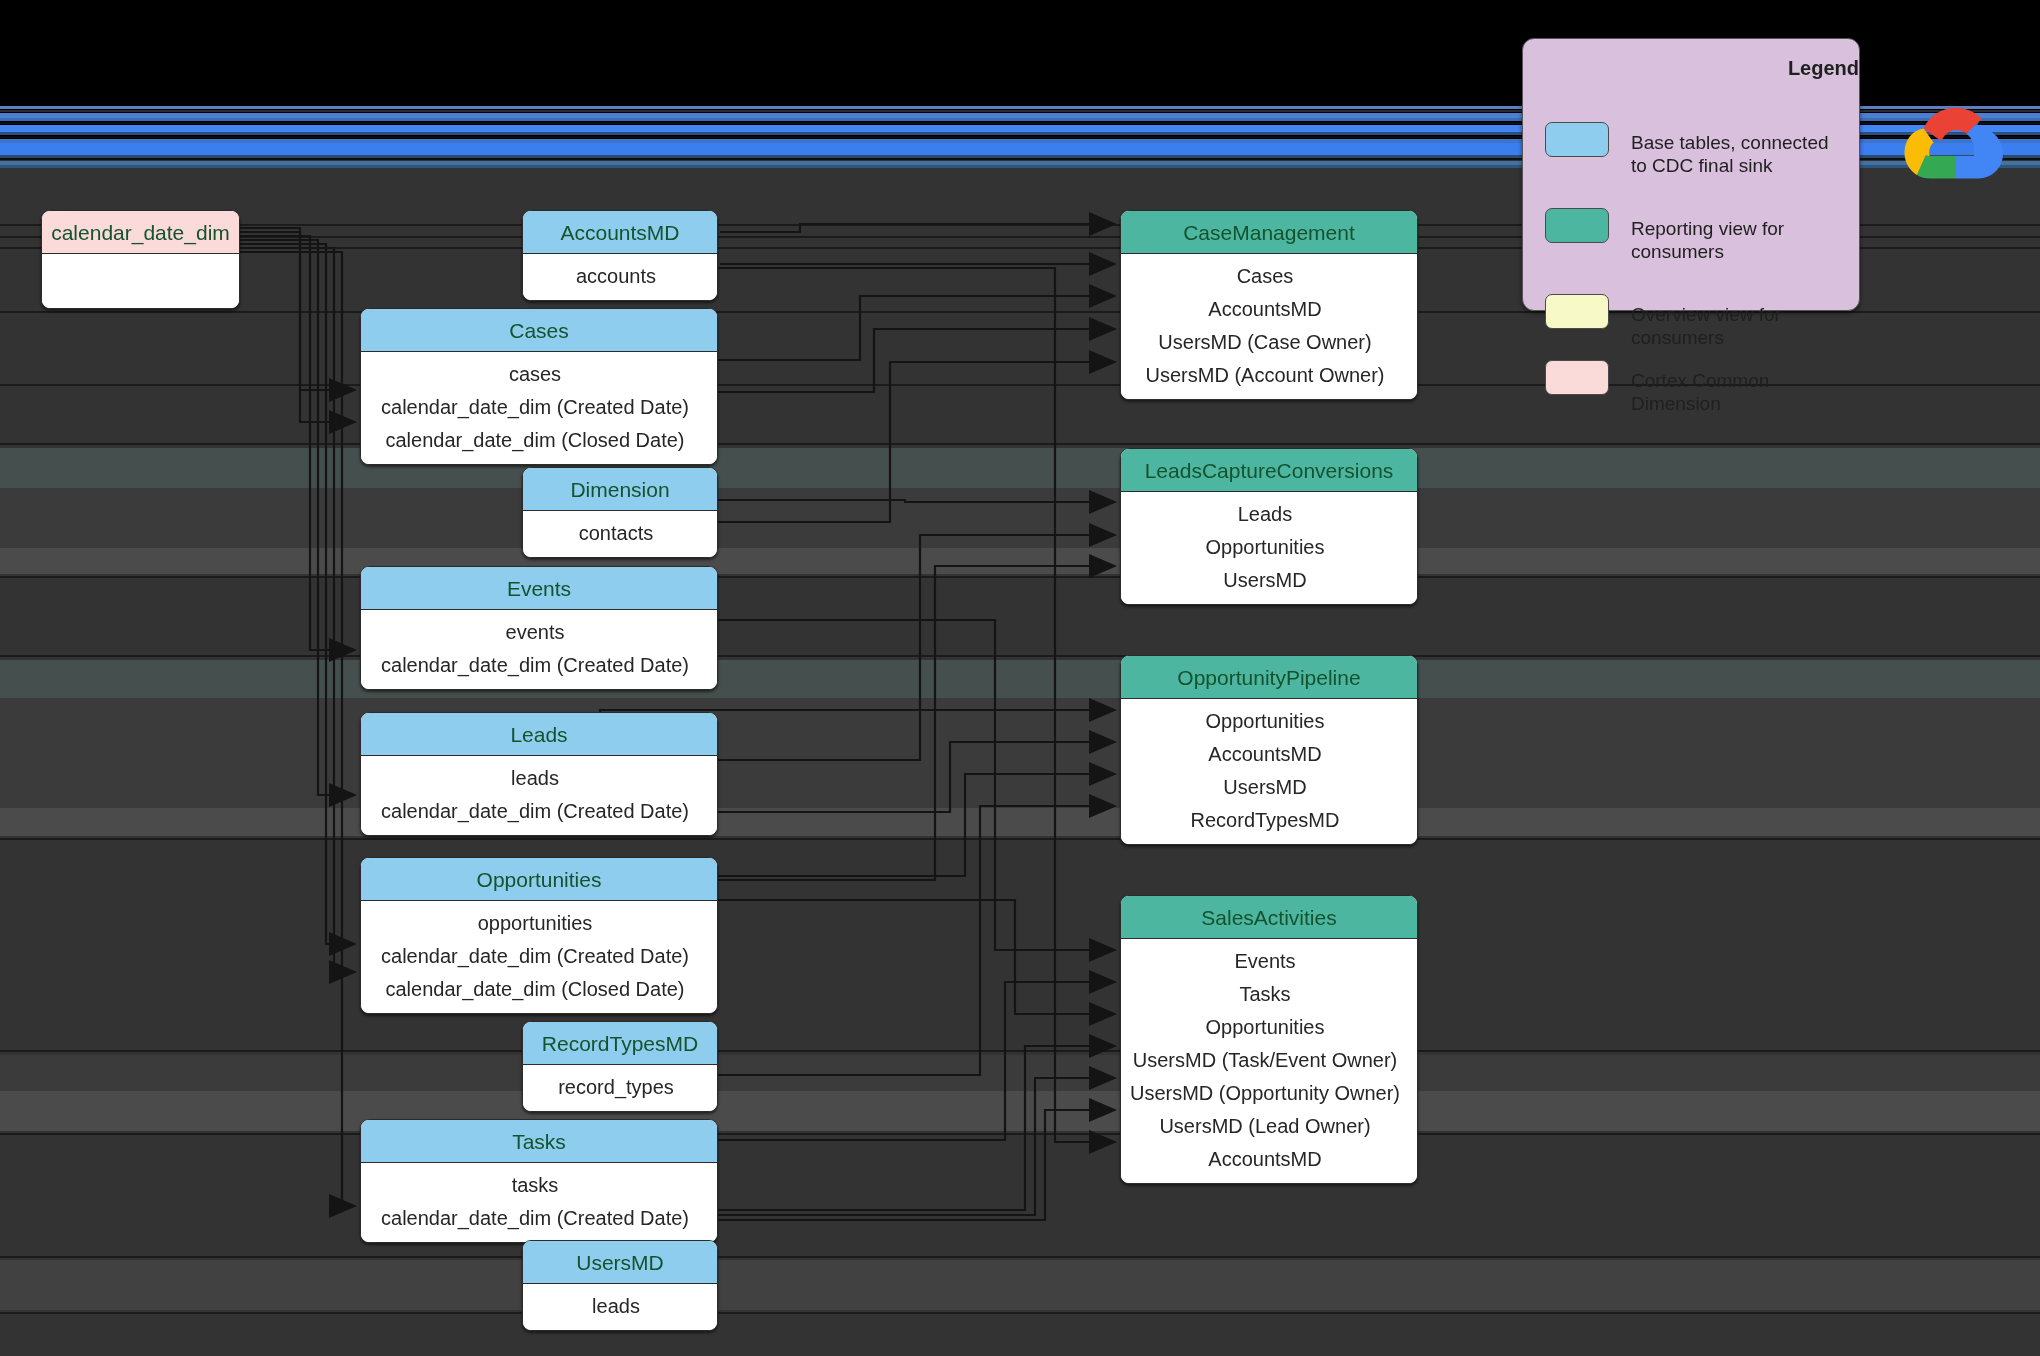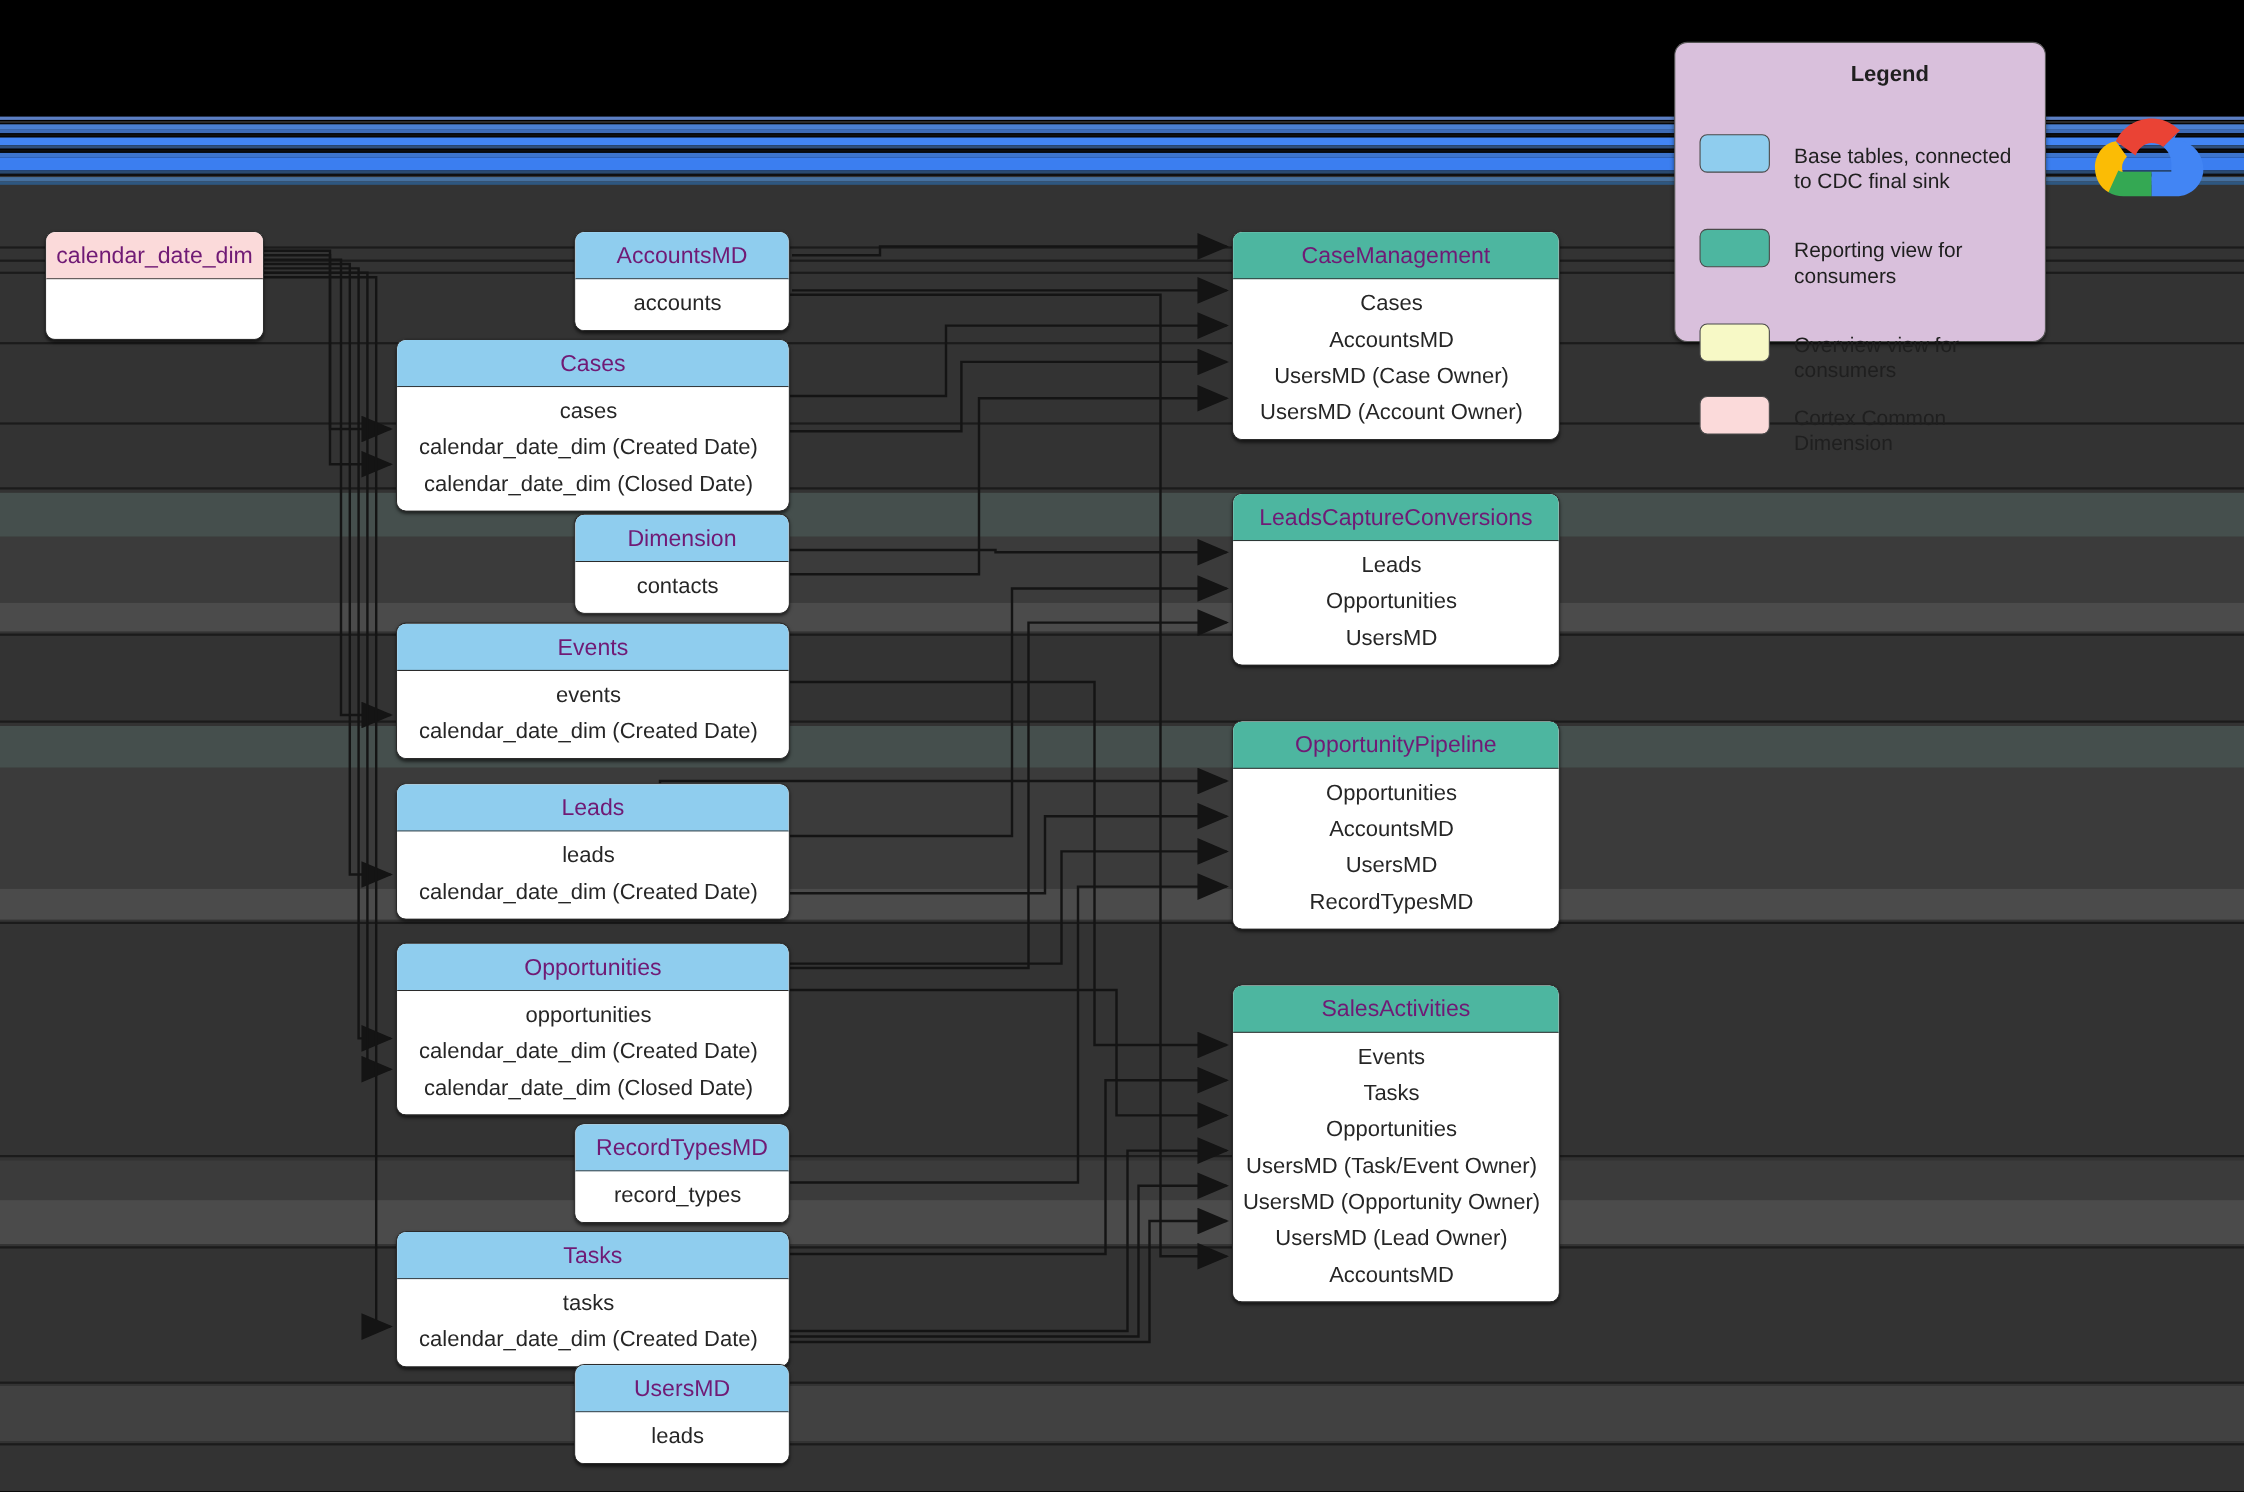--- a/index.html
+++ b/index.html
@@ -62,21 +62,21 @@
     border-radius: 9px;
     overflow: hidden;
     box-shadow: 0 2px 3px rgba(0,0,0,0.55);
     background: #ffffff;
     border: 1px solid #2b2b2b;
     box-sizing: border-box;
   }
   .node .hdr {
     text-align: center;
     font-size: 21px;
-    color: #701a75;
+    color: #14532d;
     line-height: 1.0;
     padding: 11px 6px 10px 6px;
     border-bottom: 1px solid #2b2b2b;
     white-space: nowrap;
   }
   .node .body {
     background: #ffffff;
     padding: 6px 8px 7px 0;
   }
   .node .body .row {
@@ -99,21 +99,21 @@
     top: 38px;
     width: 338px;
     height: 273px;
     background: #d9c0dc;
     border: 1px solid #555;
     border-radius: 12px;
     box-shadow: 0 2px 4px rgba(0,0,0,0.5);
     box-sizing: border-box;
   }
   #legend .lg-title {
-    text-align: center;
+    text-align: right;
     font-weight: bold;
     font-size: 20px;
     color: #1f1f1f;
     padding-top: 18px;
     padding-left: 54px;
   }
   .lg-row {
     position: absolute;
     left: 22px;
     display: flex;

